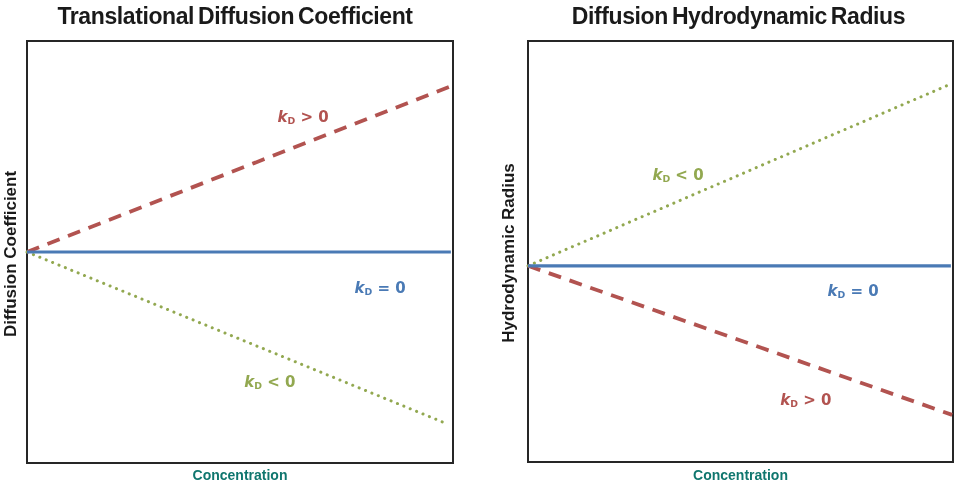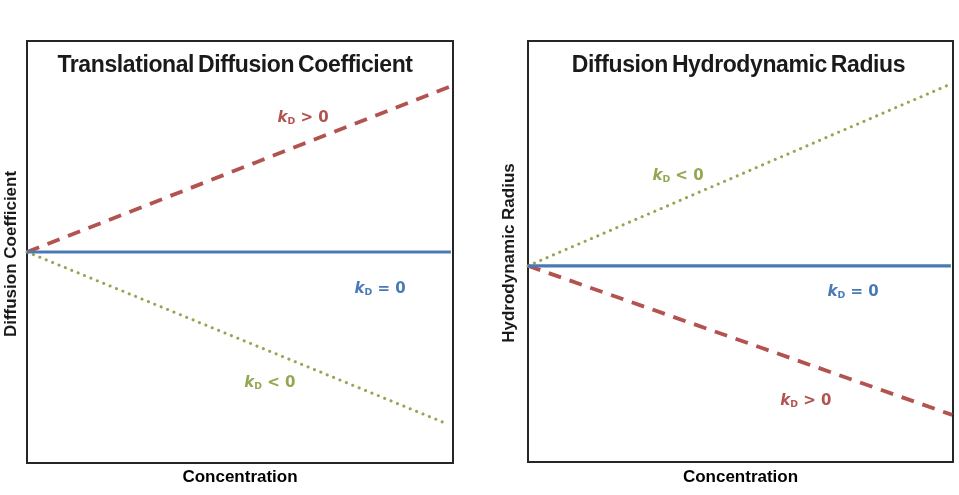--- a/index.html
+++ b/index.html
@@ -5,27 +5,27 @@
   html,body{margin:0;padding:0;background:#fff;}
   body{
     position:relative;width:959px;height:495px;overflow:hidden;
     font-family:"Liberation Sans",sans-serif;
     -webkit-font-smoothing:antialiased;
   }
   #plot{position:absolute;left:0;top:0;}
   .panel-title{
     position:absolute;top:3px;text-align:center;
     font-size:23px;font-weight:700;color:#1a1a1a;
-    letter-spacing:-0.4px;word-spacing:-2px;white-space:nowrap;margin-top:48px;
+    letter-spacing:-0.4px;word-spacing:-2px;white-space:nowrap;
   }
   #title-0{left:17px;width:436px;}
   #title-1{left:518px;width:441px;}
   .x-label{
     position:absolute;top:467px;text-align:center;
-    font-size:17px;font-weight:700;color:#000000;
+    font-size:14px;font-weight:700;color:#0f766e;
   }
   #xlabel-0{left:27px;width:426px;}
   #xlabel-1{left:528px;width:425px;}
   .y-label{
     position:absolute;font-size:17px;font-weight:700;color:#1a1a1a;
     white-space:nowrap;transform:translate(-50%,-50%) rotate(-90deg);
   }
   #ylabel-0{left:11px;top:254px;}
   #ylabel-1{left:509px;top:253px;}
   .linelabel{

